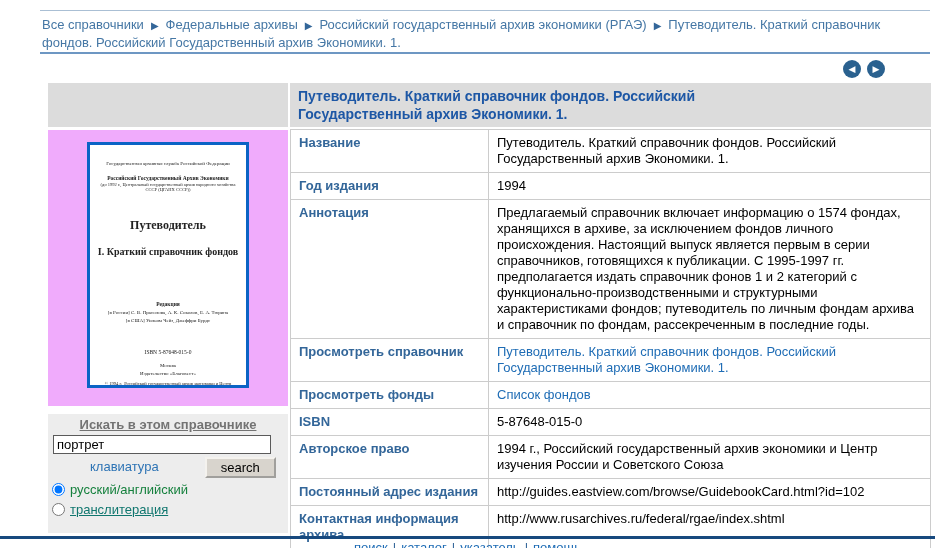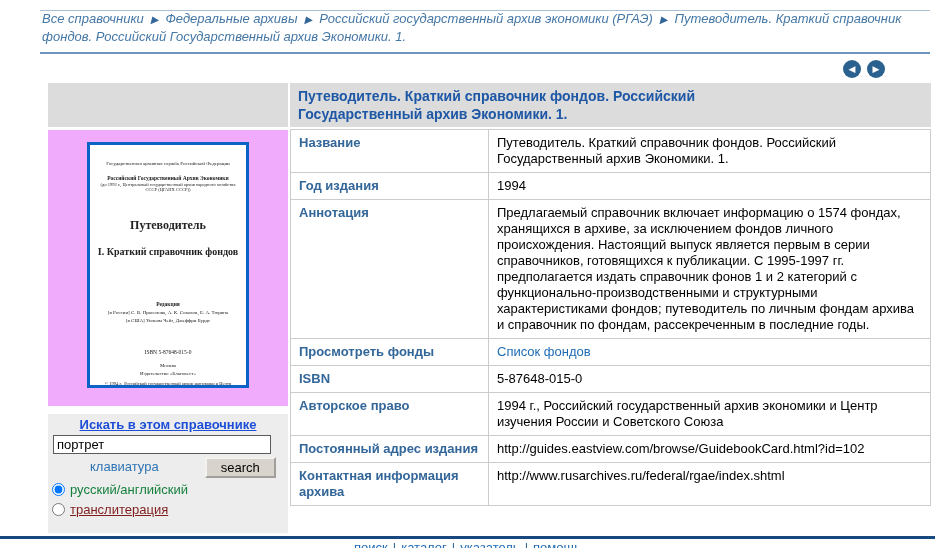--- a/index.html
+++ b/index.html
@@ -2,22 +2,22 @@
 <html><head>
 <meta charset="utf-8">
 <style>
   * { margin:0; padding:0; box-sizing:border-box; }
   html,body { width:935px; height:548px; overflow:hidden; background:#fff;
               font-family:"Liberation Sans", sans-serif; font-size:13px; color:#000; }
   body { position:relative; }
 
   
   .top-rule    { position:absolute; left:40px; top:10px; width:890px; height:1px; background:#aabfd4; }
-  .breadcrumb  { position:absolute; left:42px; top:10px; width:886px; line-height:17px;
-                 color:#4577a5;font-style:italic; }
+  .breadcrumb  { position:absolute; left:42px; top:16px; width:886px; line-height:17px;
+                 color:#4577a5; }
   .crumb       { color:#4577a5; text-decoration:none; cursor:pointer; }
   .crumb-sep   { color:#336699; font-size:10px; padding:0 7px; }
   .bottom-rule { position:absolute; left:40px; top:52px; width:890px; height:2px; background:#6d97c3; }
 
   
   .nav-arrows  { position:absolute; left:843px; top:60px; display:flex; gap:6px; }
   .nav-circle  { width:18px; height:18px; border-radius:50%; background:#2a618f;
                  color:#fff; font-size:9px; line-height:18px; text-align:center; cursor:pointer; }
 
   
@@ -34,34 +34,34 @@
   .bc-subtitle  { margin-top:13px; font-size:10px; font-weight:bold; }
   .bc-editorial { margin-top:44px; font-size:5.5px; font-weight:bold; }
   .bc-line      { margin-top:3px; font-size:5px; }
   .bc-isbn      { margin-top:26px; font-size:5.5px; }
   .bc-city      { margin-top:8px; font-size:5px; }
   .bc-pub       { margin-top:3px; font-size:5px; }
   .bc-copy      { margin-top:5px; font-size:4.5px; padding:0 12px; }
 
   
   .search-panel  { margin-top:8px; height:119px; background:#ededed; padding-top:3px; }
-  .search-head   { text-align:center; font-weight:bold; color:#1d4ed8;
+  .search-head   { text-align:center; font-weight:bold; color:#737373;
                    text-decoration:underline; cursor:pointer; }
   .search-input  { display:block; margin:3px 10px 0 5px; width:218px; height:19px;
                    border:1px solid #5a5a5a; padding:1px 3px; font-size:13px;
                    font-family:"Liberation Sans", sans-serif; background:#fff; }
   .search-row    { display:flex; justify-content:space-between; align-items:flex-start;
                    margin:3px 14px 0 42px;gap:46px; }
   .kbd-link      { color:#2e74b5; cursor:pointer; margin-top:2px; }
   .search-btn    { font-size:13px; font-family:"Liberation Sans", sans-serif;
                    background:#d8d4cd; border:2px outset #f4f2ee; padding:1px 14px; cursor:pointer; }
   .radio-row     { margin:3px 0 0 4px; display:flex; align-items:center; line-height:17px; }
   .radio-row input { margin-right:5px; }
   .radio-lbl-1   { color:#15803d; }
-  .radio-lbl-2   { color:#7f1d1d; text-decoration:underline; cursor:pointer; }
+  .radio-lbl-2   { color:#0f766e; text-decoration:underline; cursor:pointer; }
 
   
   .right-col   { position:absolute; left:290px; top:83px; width:641px; }
   .title-bar   { height:44px; background:#dcdcdc; padding:4px 8px 0 8px; }
   .page-title  { font-size:14px; font-weight:bold; color:#1d57a5; line-height:18px; max-width:480px; }
   .details     { margin-top:2px; width:641px; border-collapse:collapse; }
   .details td  { border:1px solid #ccc; padding:5px 8px; vertical-align:top;
                  font-size:13px; line-height:16px; background:#fff; }
   td.lbl       { width:198px; color:#336699; font-weight:bold; }
   .value-link  { color:#1e6cb5; cursor:pointer; }
@@ -138,20 +138,24 @@
     </tr>
     <tr>
       <td class="lbl">Год издания</td>
       <td>1994</td>
     </tr>
     <tr>
       <td class="lbl">Аннотация</td>
       <td>Предлагаемый справочник включает информацию о 1574 фондах, хранящихся в архиве, за исключением фондов личного происхождения. Настоящий выпуск является первым в серии справочников, готовящихся к публикации. С 1995-1997 гг. предполагается издать справочник фонов 1 и 2 категорий с функционально-производственными и структурными характеристиками фондов; путеводитель по личным фондам архива и справочник по фондам, рассекреченным в последние годы.</td>
     </tr>
     <tr>
+      <td class="lbl">Просмотреть справочник</td>
+      <td><span class="value-link">Путеводитель. Краткий справочник фондов. Российский Государственный архив Экономики. 1.</span></td>
+    </tr>
+    <tr>
       <td class="lbl">Просмотреть фонды</td>
       <td><span class="value-link">Список фондов</span></td>
     </tr>
     <tr>
       <td class="lbl">ISBN</td>
       <td>5-87648-015-0</td>
     </tr>
     <tr>
       <td class="lbl">Авторское право</td>
       <td>1994 г., Российский государственный архив экономики и Центр изучения России и Советского Союза</td>

